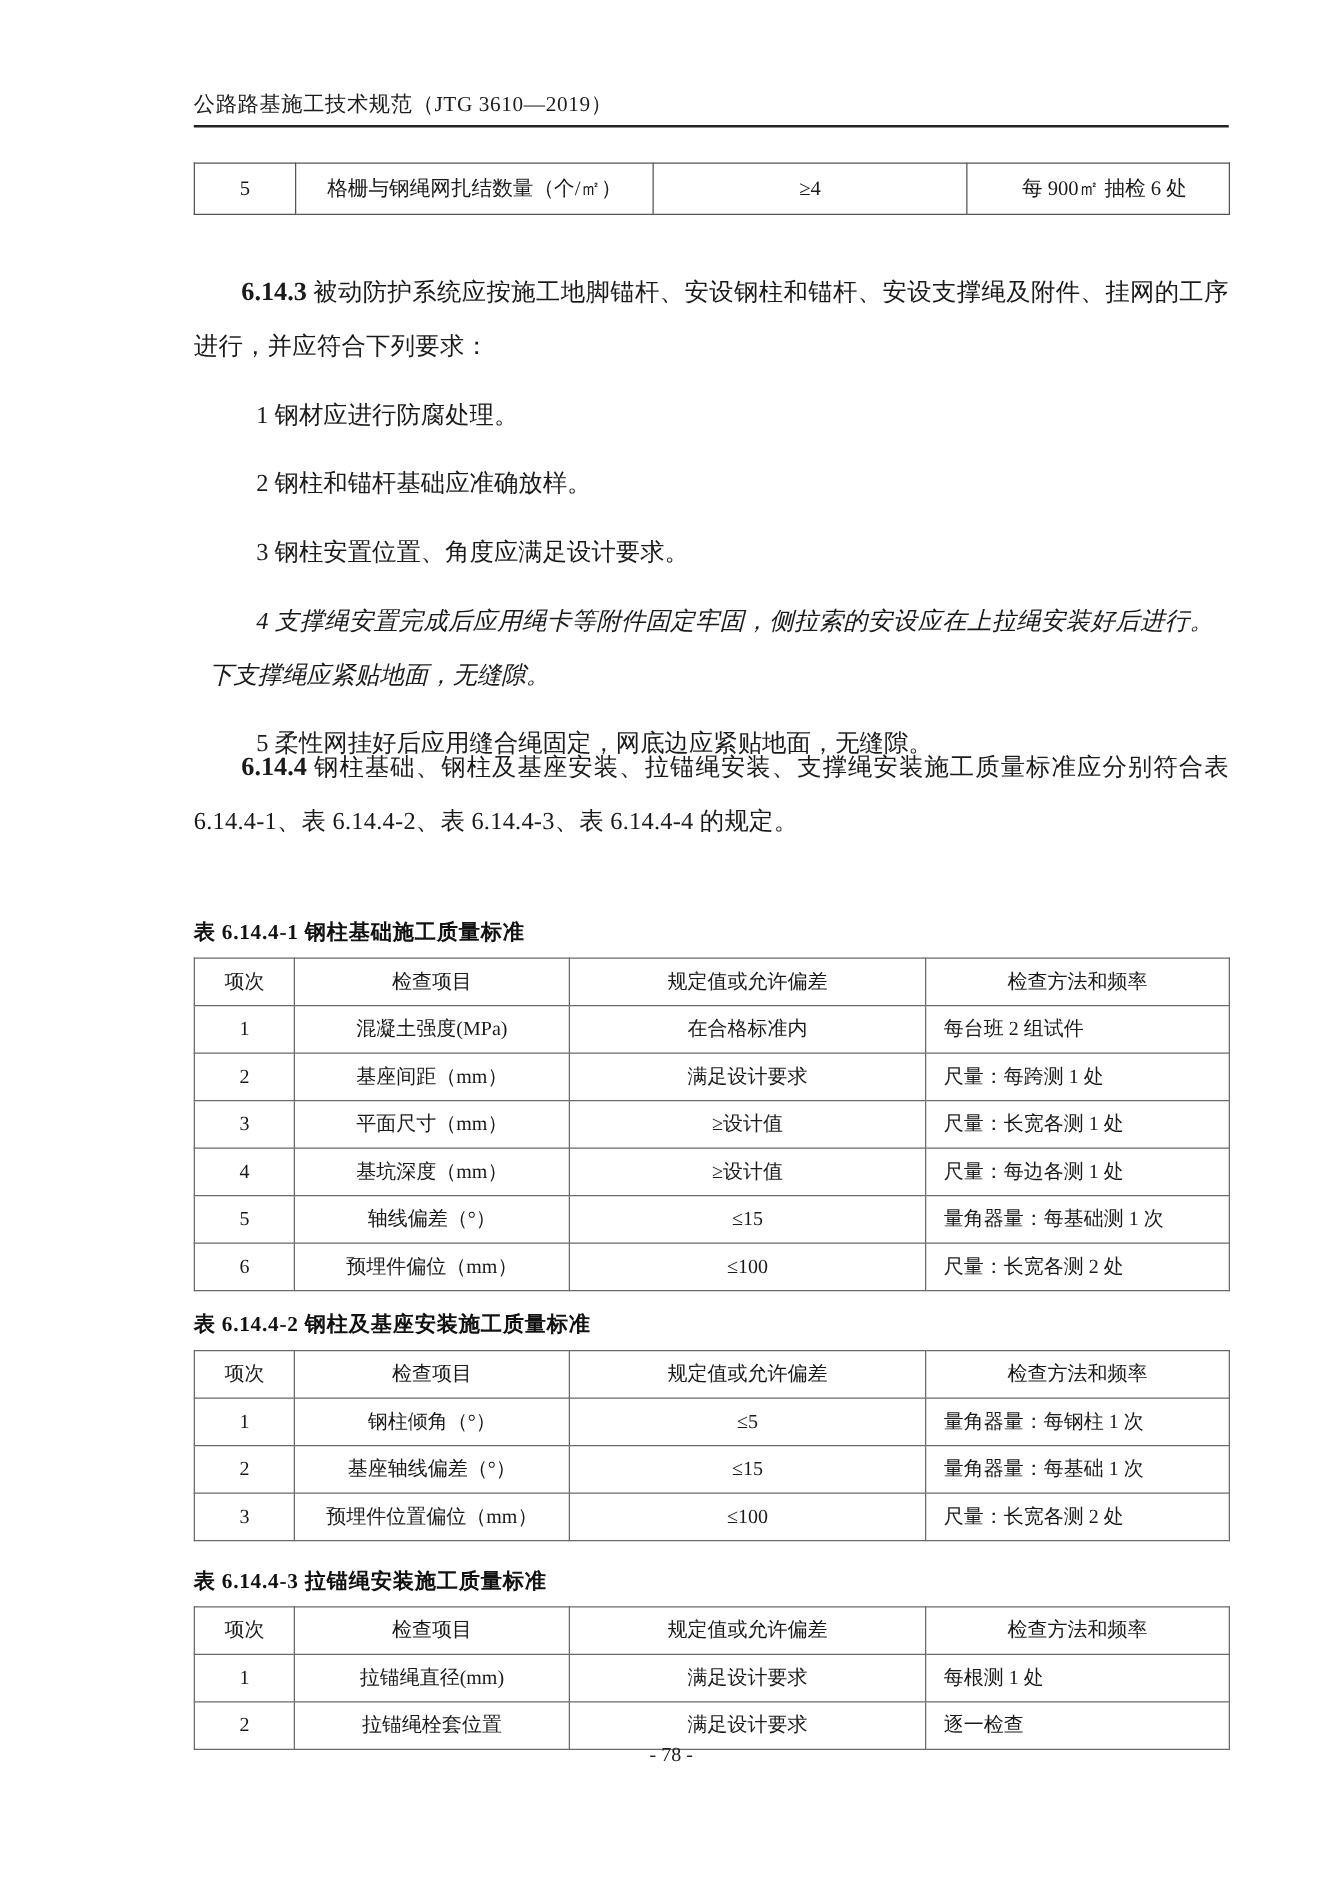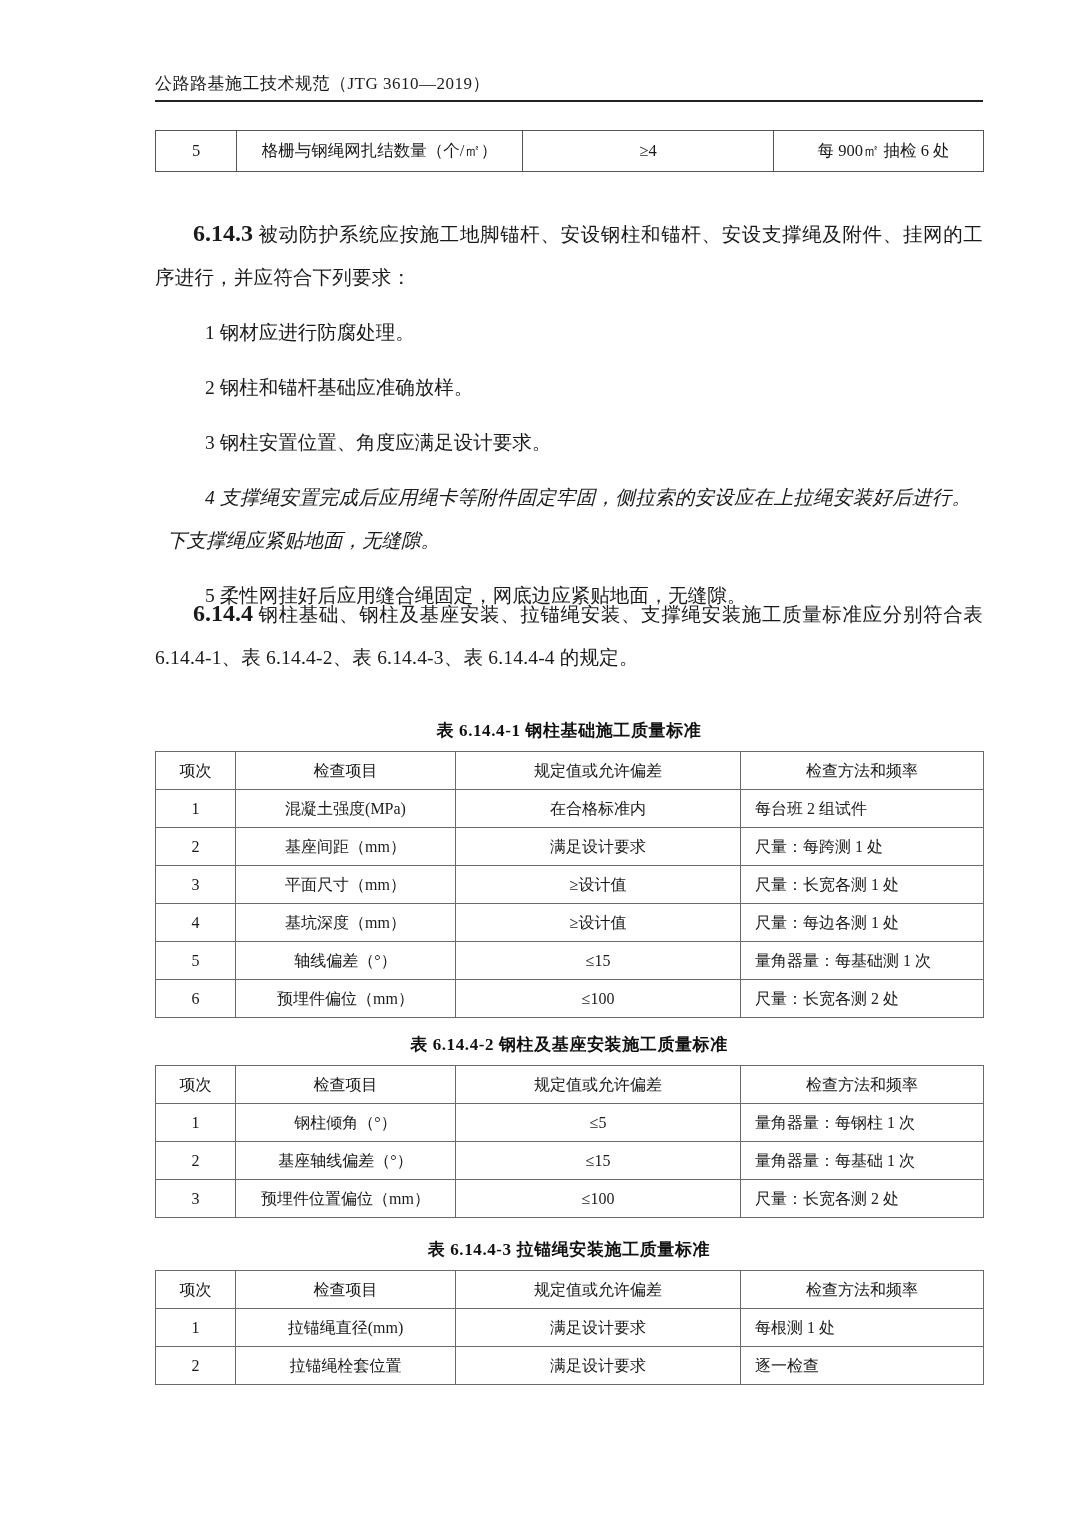--- a/index.html
+++ b/index.html
@@ -75,39 +75,38 @@
   }
   .para {
     font-size: 19.5px;
     line-height: 43px;
     text-align: justify;
     text-justify: inter-ideograph;
     letter-spacing: 0.2px;
     margin: 0;
   }
   .para.indent { text-indent: 38px; }
-  .para .num { font-weight: bold; font-size: 24px; letter-spacing: 0; }
+  .para .num { font-weight: bold; font-size: 21px; letter-spacing: 0; }
   .item {
     font-size: 19.5px;
     line-height: 43px;
     margin: 12px;
     text-indent: 38px;
     text-align: justify;
     text-justify: inter-ideograph;
   }
   .item.hang { text-indent: 38px; font-style: italic; }
 
   
   .tbl-caption {
-    text-align: center;
     font-size: 17px;
     font-weight: bold;
     letter-spacing: 0.6px;
     line-height: 26px;
-    margin: 0 0 7px 0;
+    margin: 15px 0 7px 0;
     color: #111;
   }
   table.std {
     width: 828px;
     border-collapse: collapse;
     table-layout: fixed;
     border: 1.5px solid #4a4a4a;
   }
   table.std td {
     border: 1px solid #6a6a6a;
@@ -295,14 +294,17 @@
         <tr>
           <td>2</td>
           <td>拉锚绳栓套位置</td>
           <td>满足设计要求</td>
           <td class="m-left">逐一检查</td>
         </tr>
       </tbody>
     </table>
   </div>
 
+  <div class="footer">
+    <span>- 78 -</span>
+  </div>
 
 </div>
 
 </body></html>

